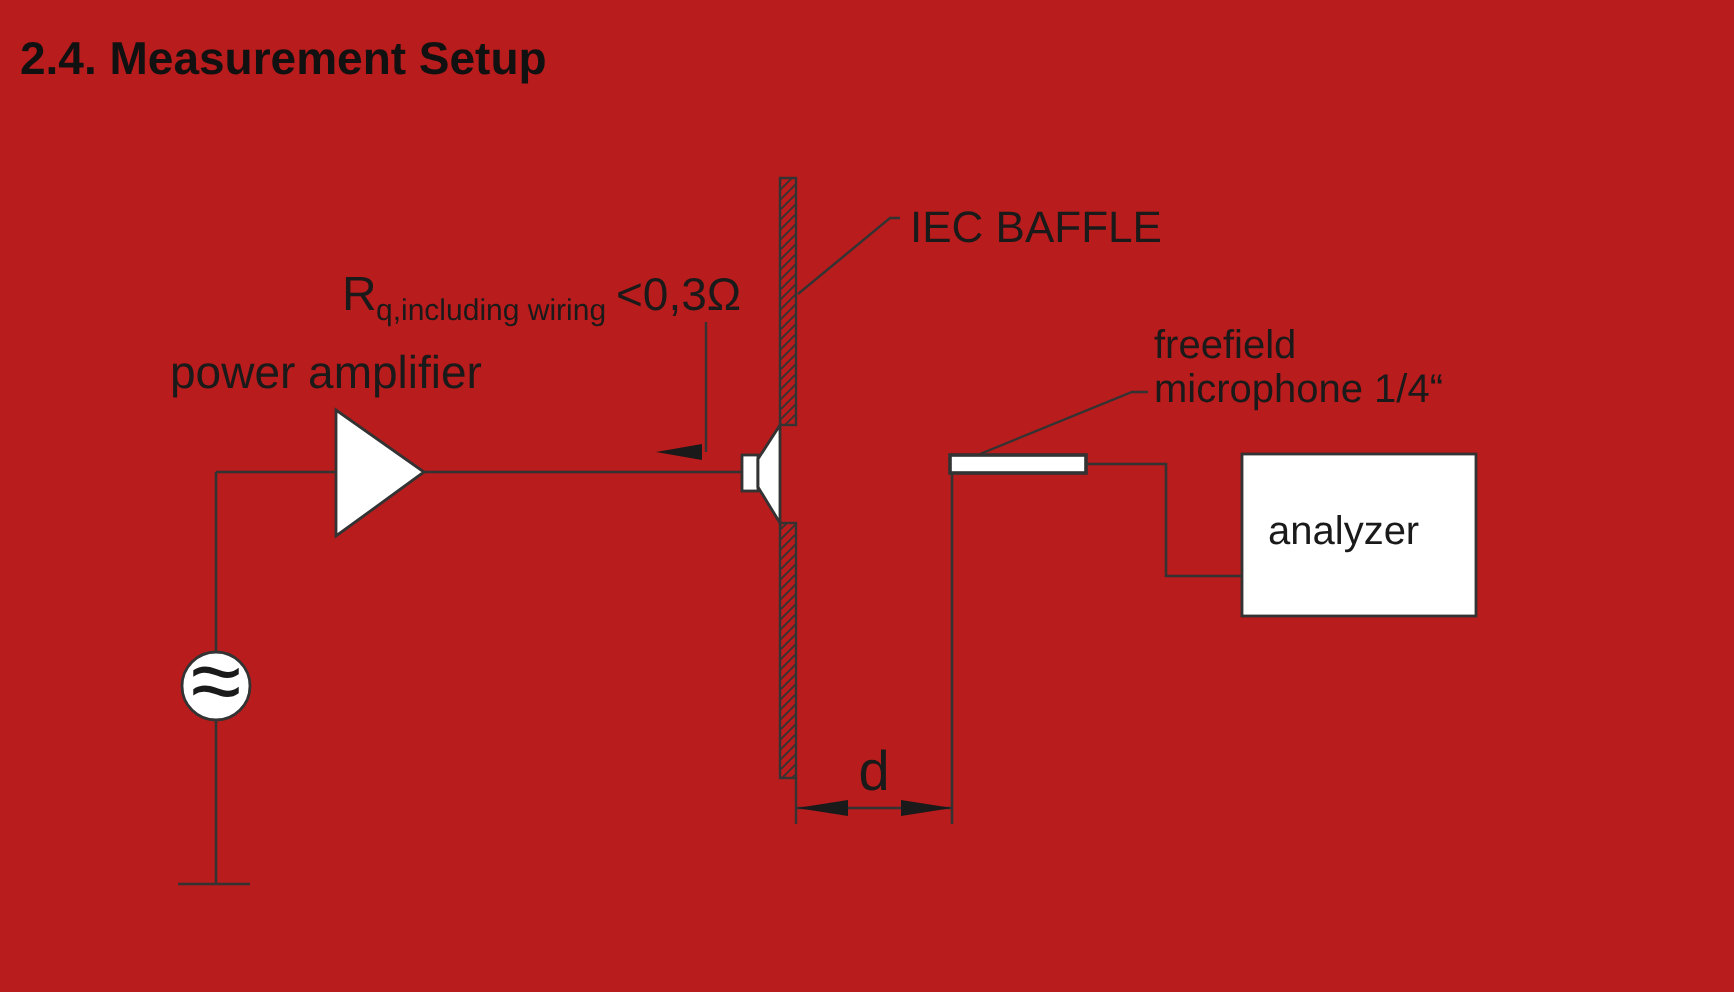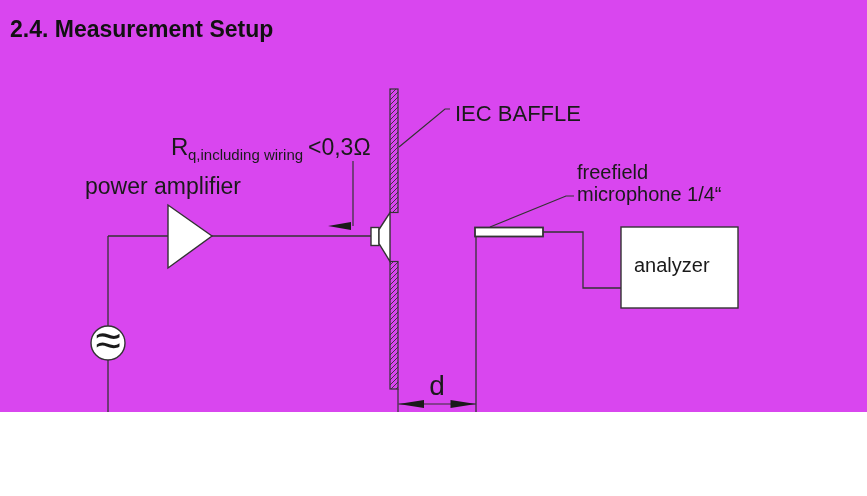--- a/index.html
+++ b/index.html
@@ -1,16 +1,16 @@
 <!DOCTYPE html>
 <html><head>
 <meta charset="utf-8">
 <style>
   html,body{margin:0;padding:0;background:#fff;}
-  .page{position:relative;width:867px;height:412px;background:#d946ef;overflow:hidden;
+  .page{position:relative;width:867px;height:496px;background:#b91c1c;overflow:hidden;
         font-family:"Liberation Sans",sans-serif;}
   svg{position:absolute;top:0;left:0;}
   text{fill:#1a1a1a;}
   .title{font-size:23px;font-weight:bold;fill:#111;}
   .lbl23{font-size:23px;}
   .lbl22{font-size:22px;}
   .lbl20{font-size:20px;}
   .lbl24{font-size:24px;}
   .sub15{font-size:15px;}
   .lbl28{font-size:28px;}

